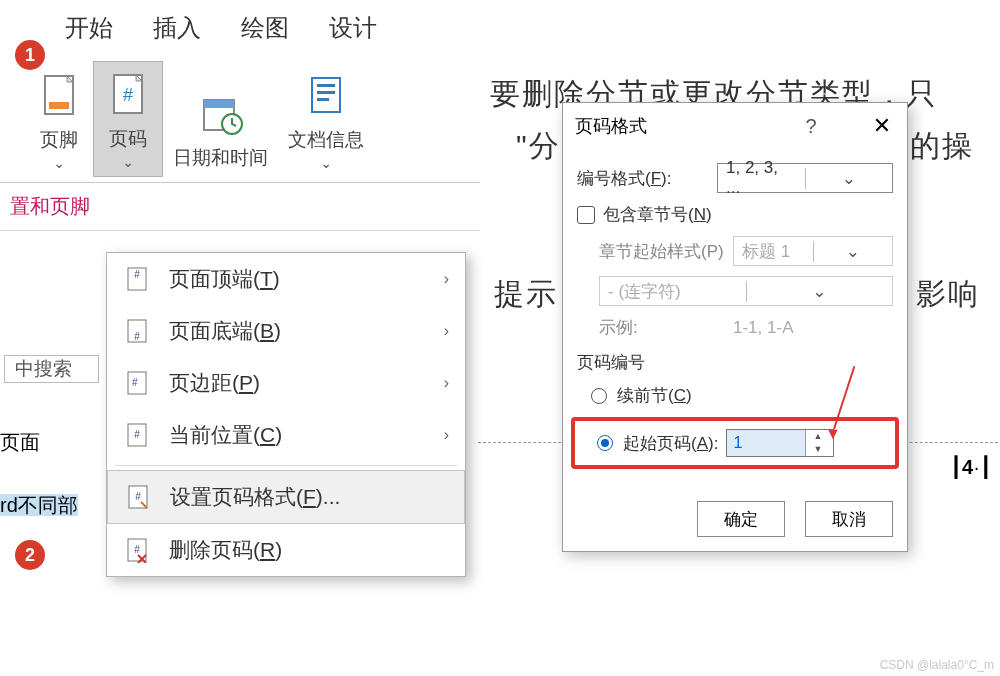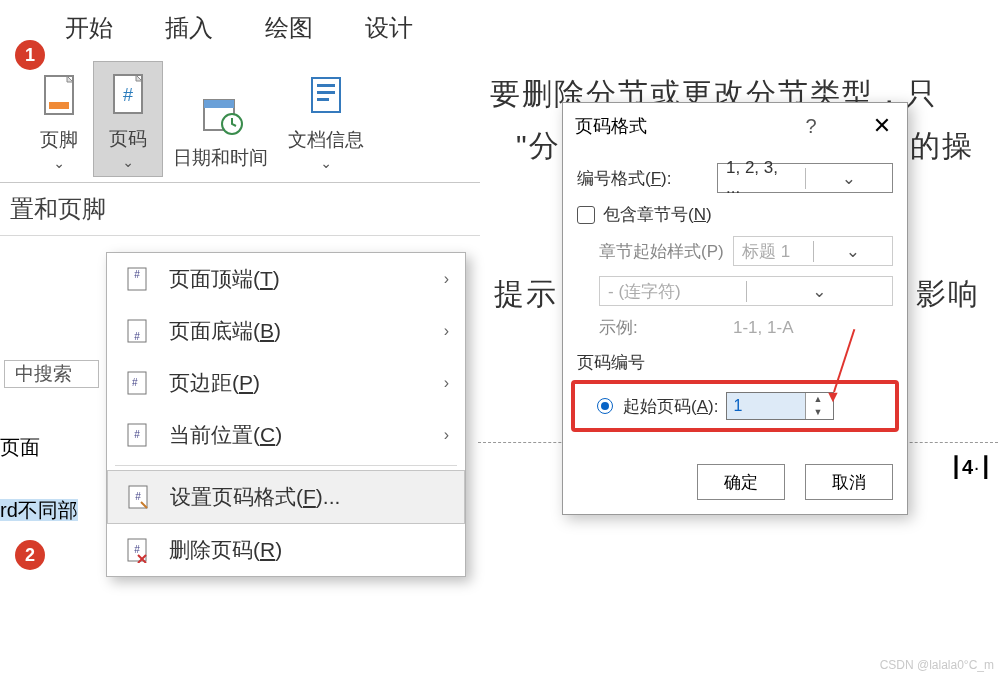--- a/index.html
+++ b/index.html
@@ -1,33 +1,33 @@
 <!DOCTYPE html>
 <html><head>
 <meta charset="utf-8">
 <style>
   * { box-sizing: border-box; margin: 0; padding: 0; font-family: "Microsoft YaHei", "SimSun", sans-serif; }
   body { width: 1000px; height: 676px; background: #fff; position: relative; overflow: hidden; font-size: 14px; }
   
   
   .ribbon { position: absolute; left: 0; top: 0; width: 480px; }
-  .tabs { display: flex; gap: 52px; padding: 12px 20px 12px 65px; font-size: 24px; color: #333; }
+  .tabs { display: flex; gap: 40px; padding: 12px 20px 12px 65px; font-size: 24px; color: #333; }
   .tabs span { cursor: default; }
   .toolbar { display: flex; align-items: flex-end; border-bottom: 1px solid #c7c7c7; padding: 5px 10px 5px 25px; }
   .tool { display: flex; flex-direction: column; align-items: center; padding: 6px 10px; position: relative; }
   .tool.active { background: #d5d5d5; border: 1px solid #b0b0b0; }
   .tool-icon { display:flex; align-items:center; justify-content:center; width: 48px; height: 52px; }
   .tool-label { font-size: 19px; color: #444; margin-top: 6px; }
   .chevron-down { font-size: 14px; color: #555; margin-top: 2px; }
   
   .badge-red { position: absolute; width: 30px; height: 30px; border-radius: 50%; background: #d63c2a; color: #fff; font-size: 18px; font-weight: bold; display: flex; align-items: center; justify-content: center; z-index: 40; }
   .b1 { left: 15px; top: 40px; }
   .b2 { left: 15px; top: 540px; }
 
-  .sub-label { padding: 10px 10px; font-size: 24px; color: #404040; border-bottom: 1px solid #d8d8d8; }
+  .sub-label { padding: 10px 10px; font-size: 20px; color: #be185d; border-bottom: 1px solid #d8d8d8; }
   .search-box { margin: 14px 0 14px 4px; padding: 0 10px; font-size: 19px; color: #555; border: 1px solid #bbb; display:inline-block; width: 95px; }
   
   
   .dropdown { position: absolute; left: 106px; top: 252px; width: 360px; background: #fff; border: 1px solid #b3b3b3; box-shadow: 5px 5px 12px rgba(0,0,0,0.25); z-index: 30; }
   .dd-item { display: flex; align-items: center; padding: 12px 16px; font-size: 21px; color: #333; }
   .dd-item.hover { background: #f0f0f0; border: 1px solid #c5c5c5; }
   .dd-icon { width: 28px; height: 28px; margin-right: 18px; display:flex; align-items:center; justify-content:center;}
   .dd-arrow { margin-left: auto; color: #666; font-size: 16px; }
   .dd-sep { height: 1px; background: #d8d8d8; margin: 4px 8px; }
   
@@ -244,20 +244,24 @@
         <span>-   (连字符)</span>
         <span class="dd">⌄</span>
       </div>
     </div>
     <div class="row indent">
       <span class="lbl">示例:</span>
       <span style="color:#aaa;">1-1, 1-A</span>
     </div>
 
     <div class="group-label">页码编号</div>
+    <div class="row" style="margin-left:14px;">
+      <span class="radio"></span>
+      <span>续前节(<u class="key">C</u>)</span>
+    </div>
     <div class="redbox">
       <div class="row" style="margin:2px 0 2px 14px; position:relative;">
         <span class="radio sel"></span>
         <span>起始页码(<u class="key">A</u>):</span>
         <div class="spin">
           <input value="1" style="">
           <div class="arrows">
               <div>▲</div>
               <div>▼</div>
             </div>

